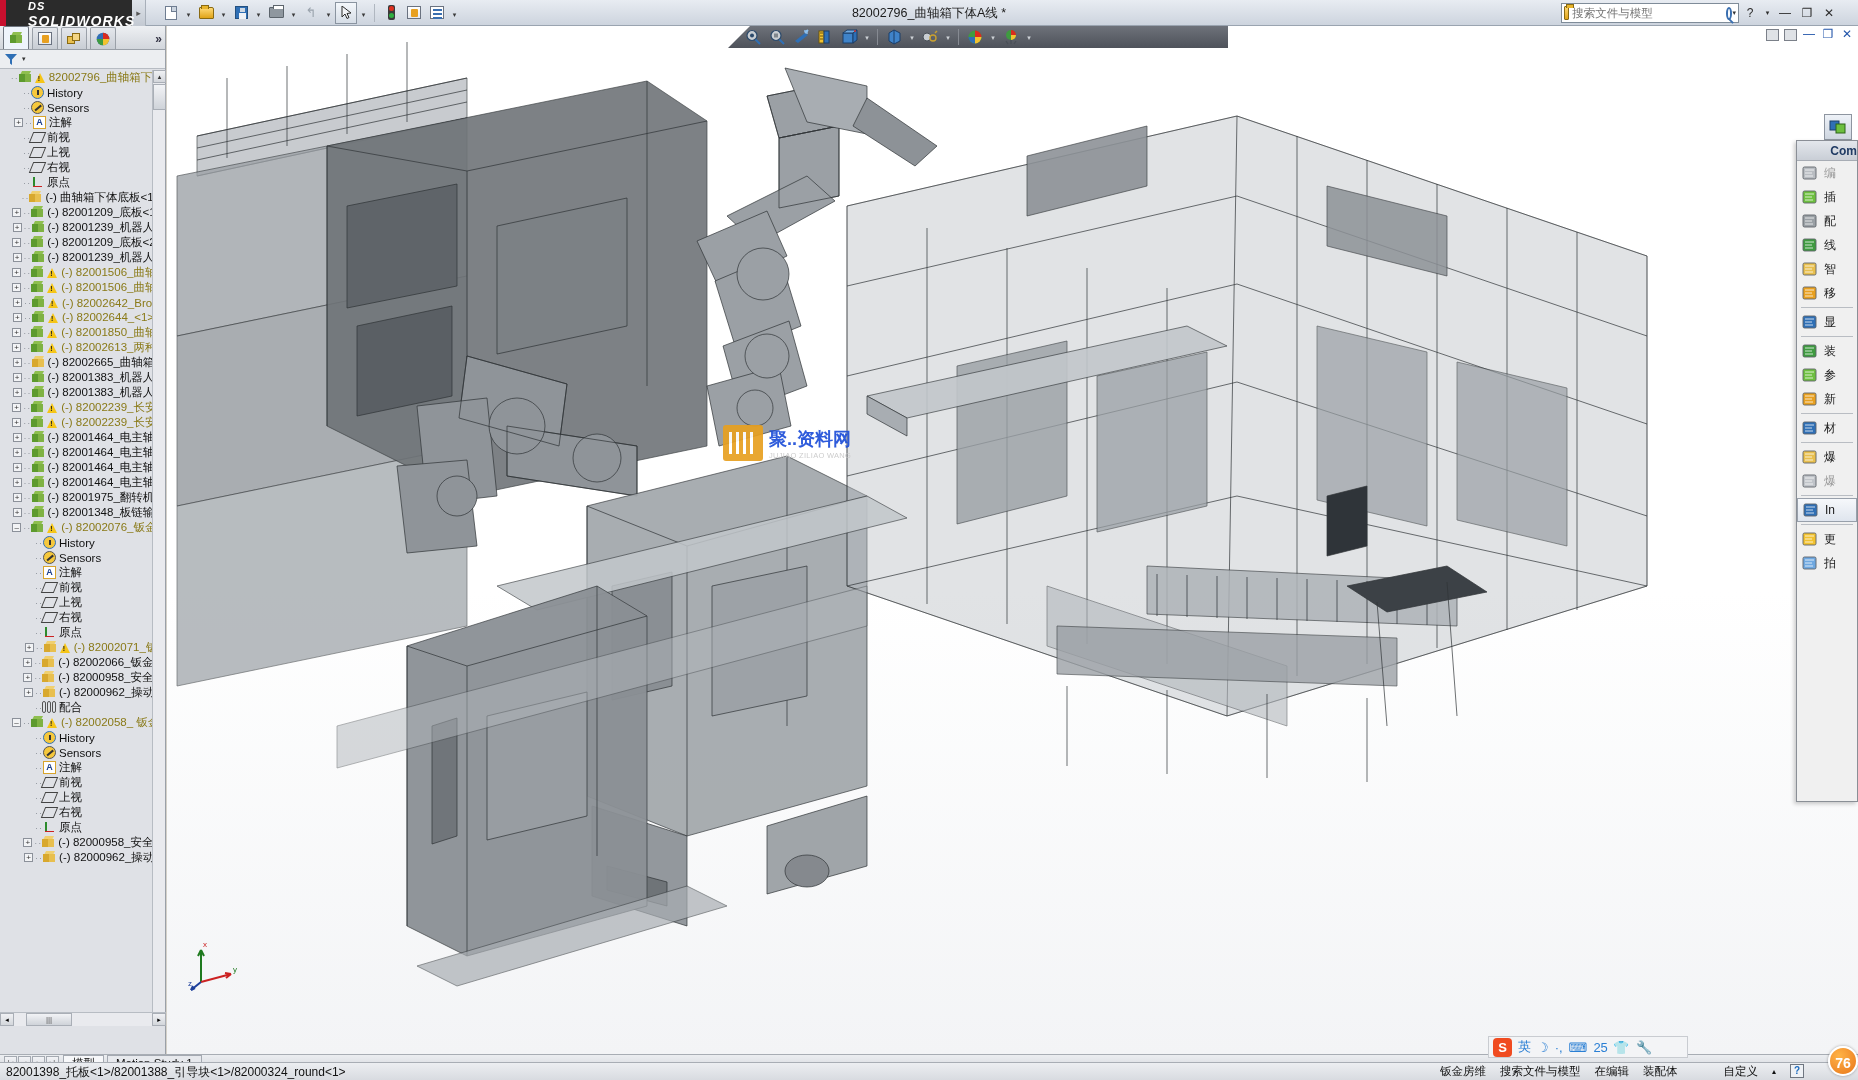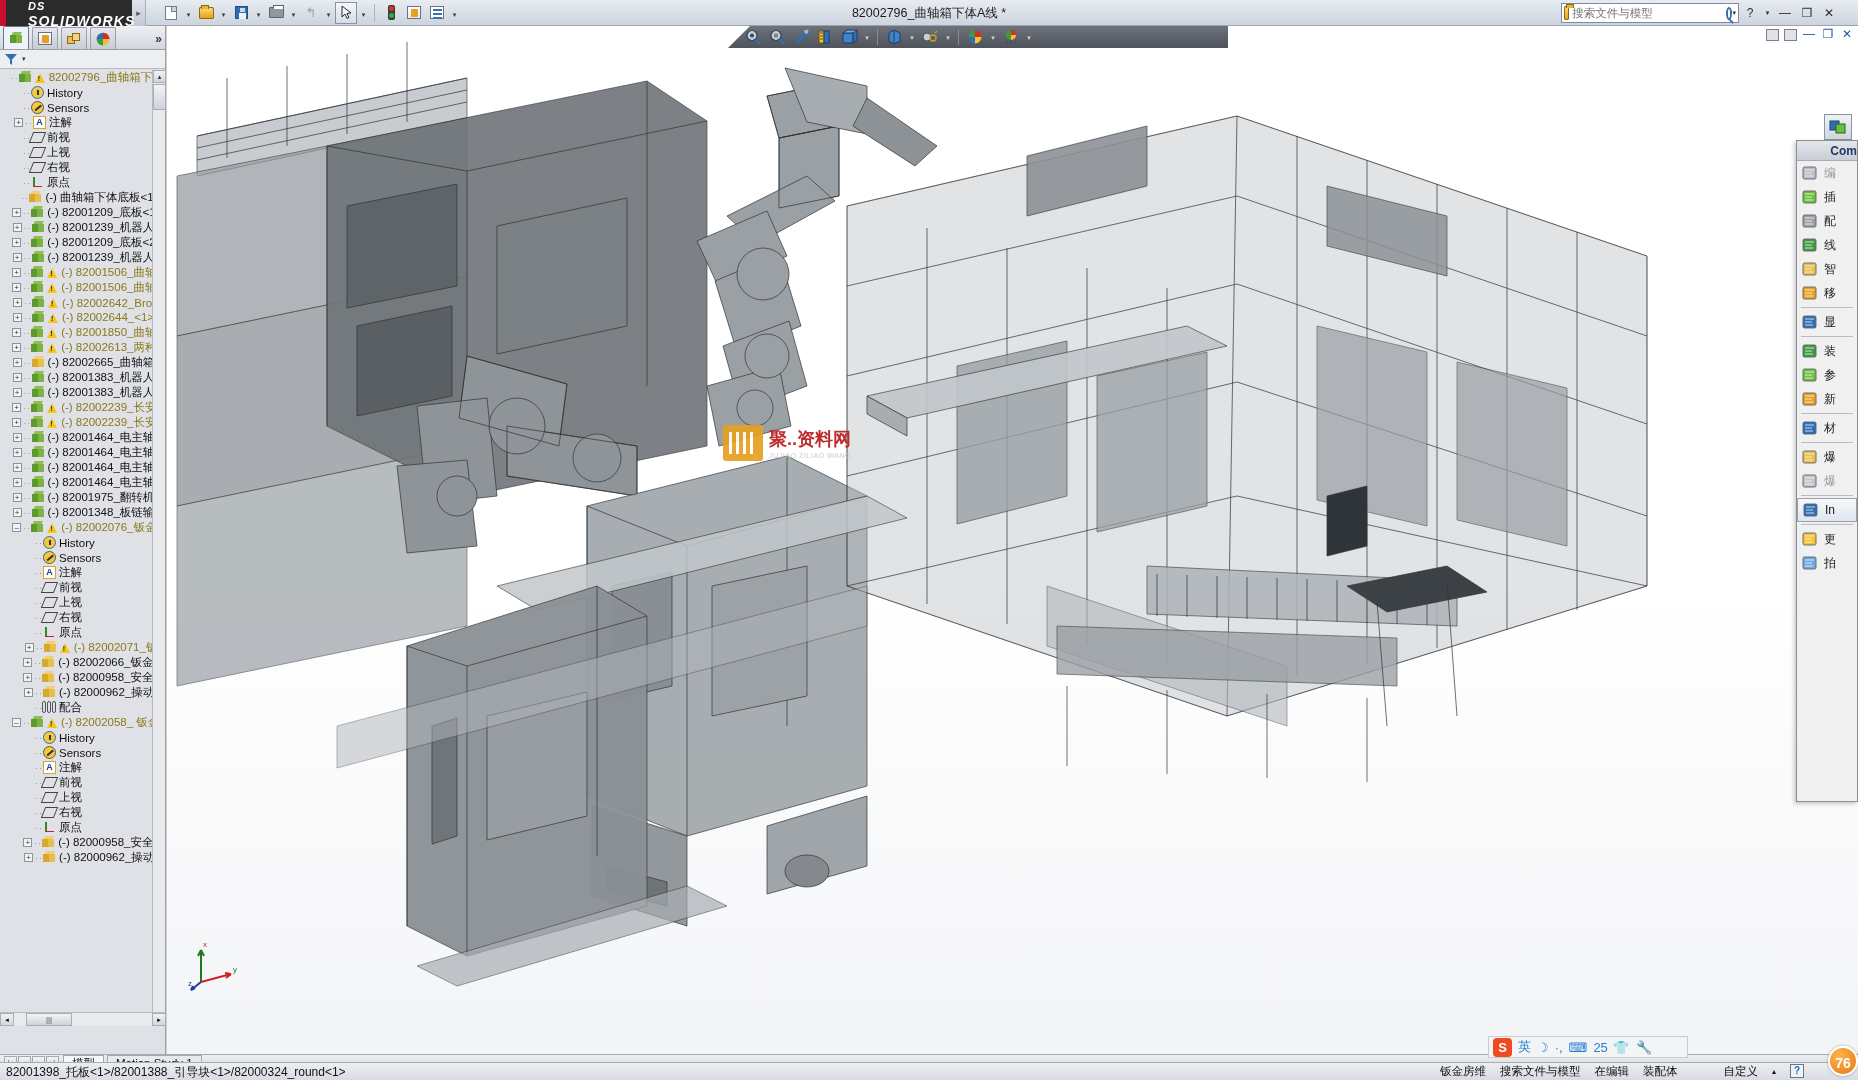--- a/index.html
+++ b/index.html
@@ -131,21 +131,21 @@
   .cmsep { height:1px; background:#b9bdc3; margin:2px 4px; }
 
   
   #watermark { position:absolute; left:556px; top:395px; width:230px; height:44px;
     display:flex; align-items:center; opacity:.92; }
   #watermark .wmbox { width:40px; height:36px; background:#e8a020; position:relative;
     border-radius:3px; margin-right:6px; }
   #watermark .wmbox:after { content:""; position:absolute; left:6px; top:7px;
     width:28px; height:22px;
     background:repeating-linear-gradient(90deg,#fff 0 3px,transparent 3px 7px); }
-  #watermark .wmt1 { color:#b91c1c; font-size:18px; font-weight:bold; }
+  #watermark .wmt1 { color:#1d4ed8; font-size:18px; font-weight:bold; }
   #watermark .wmt2 { color:#c8c8c8; font-size:7.5px; letter-spacing:.3px; }
 
   
   #triad { position:absolute; left:20px; bottom:60px; width:60px; height:60px; }
 
   
   #tabbar { position:absolute; left:0; top:1054px; width:1858px; height:16px;
     background:linear-gradient(#eceef1,#d5d8dd); border-top:1px solid #a8adb4;
     display:flex; align-items:center; }
   .navb { width:13px; height:14px; border:1px solid #a4a9b1;

